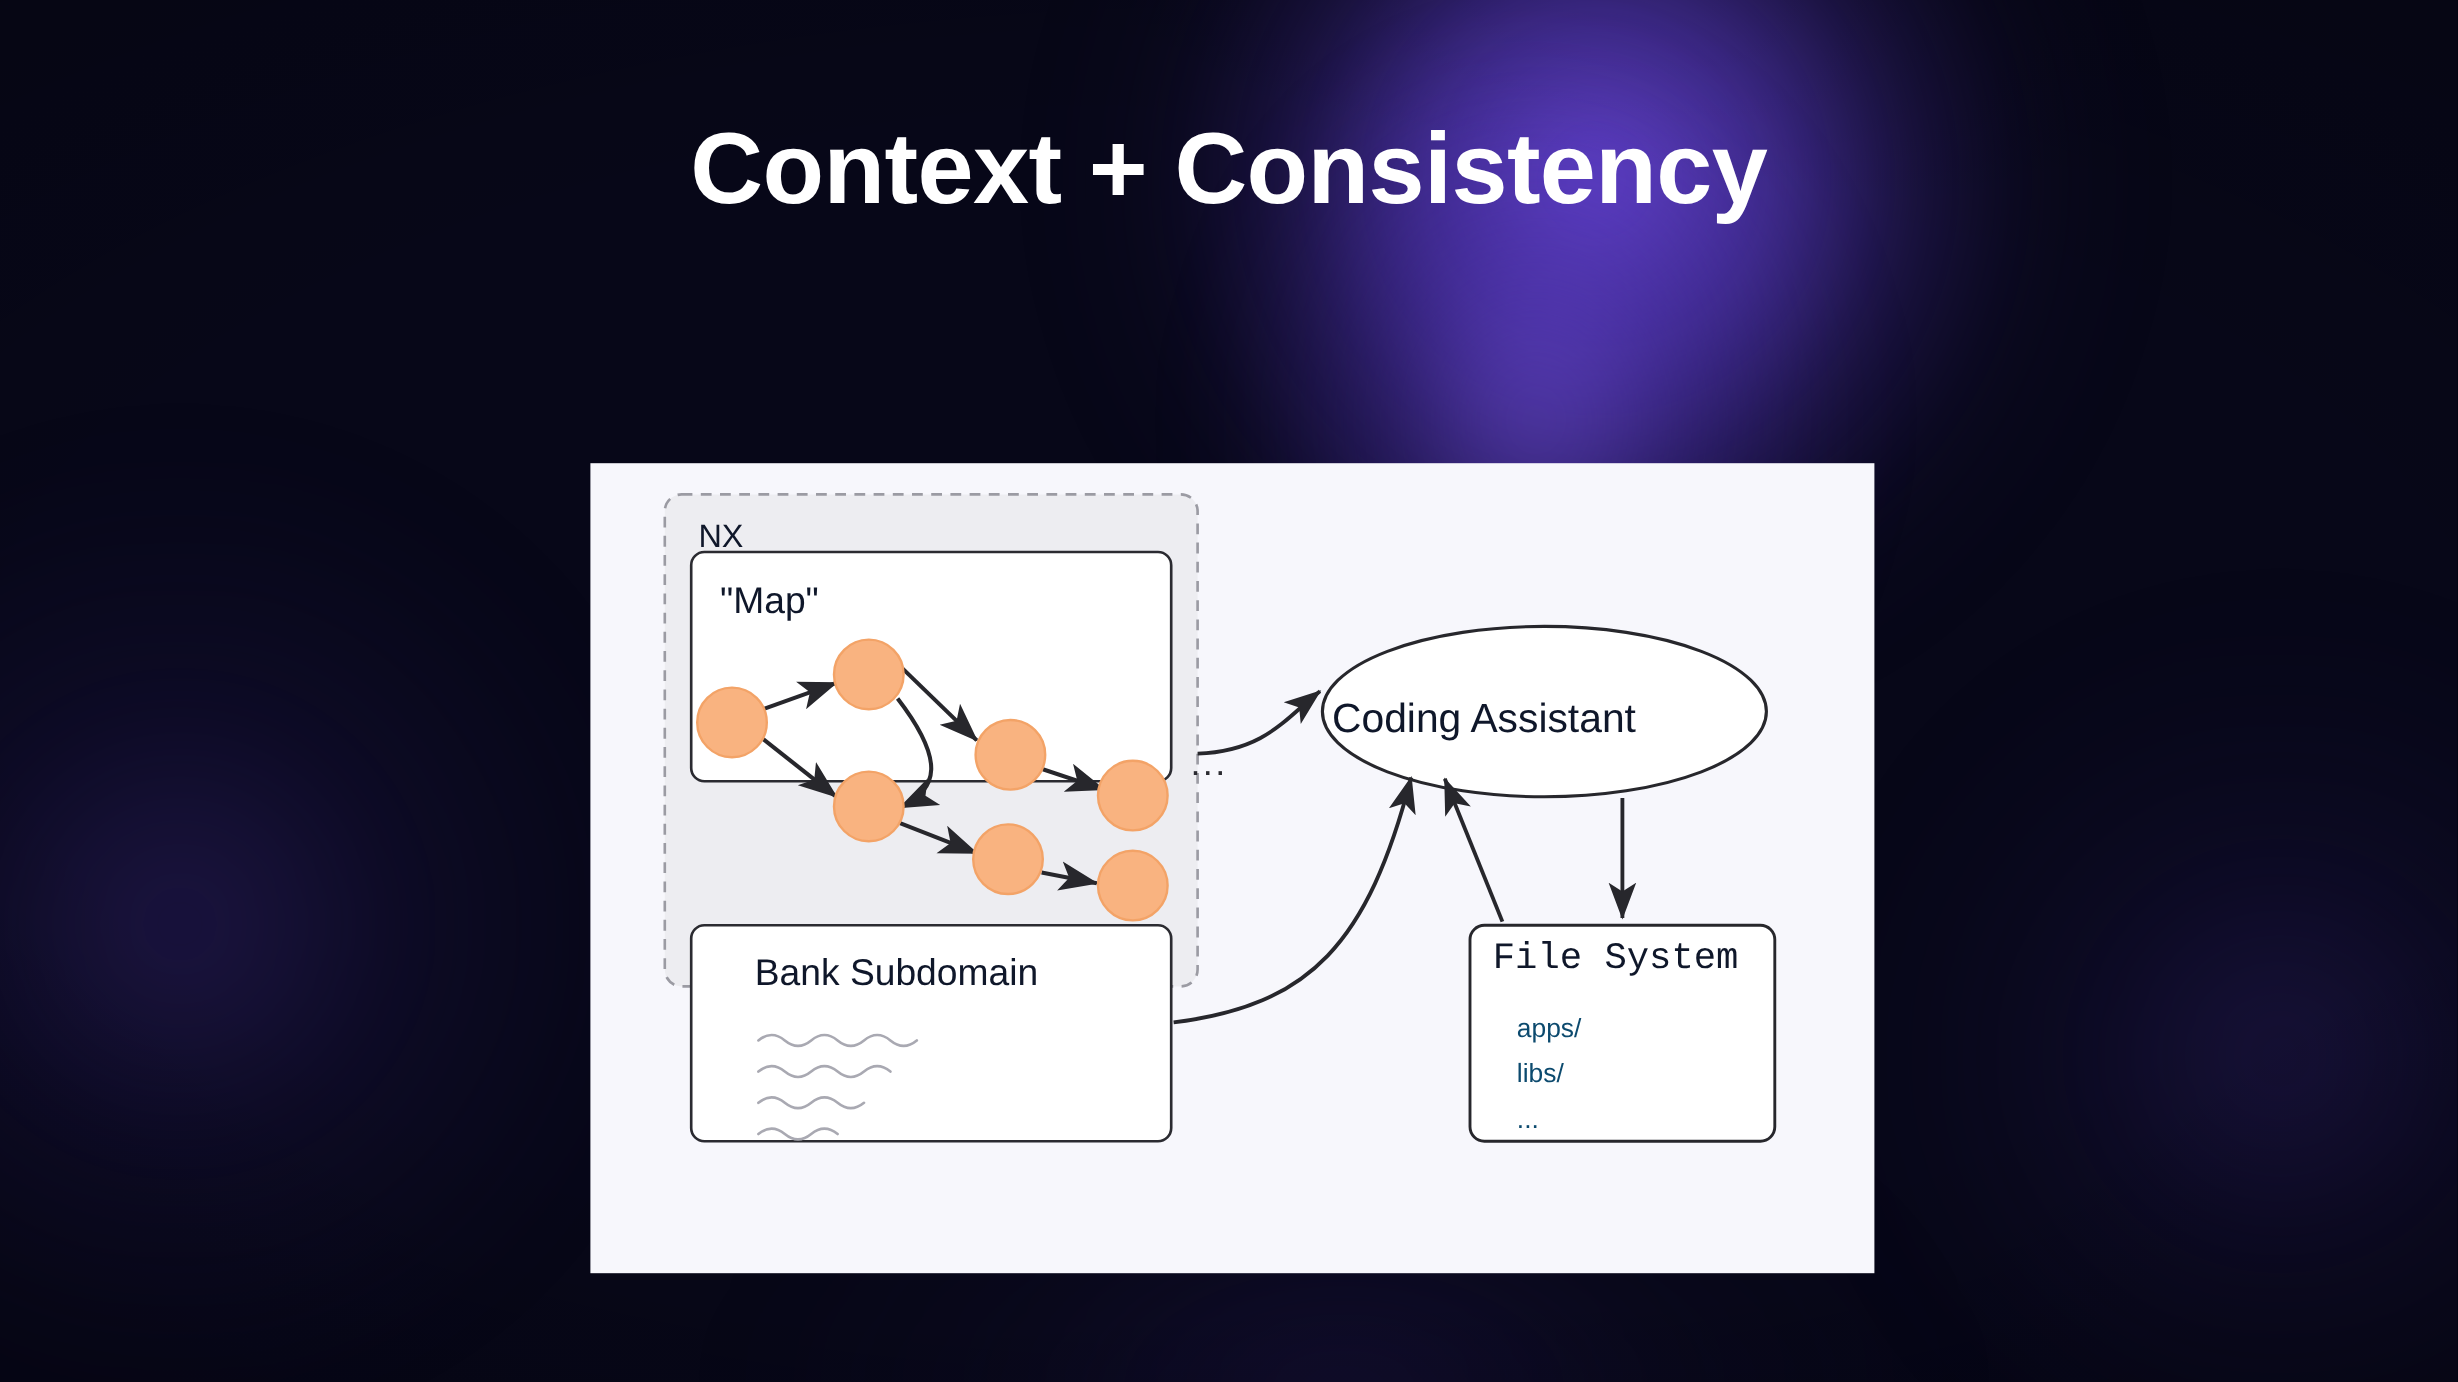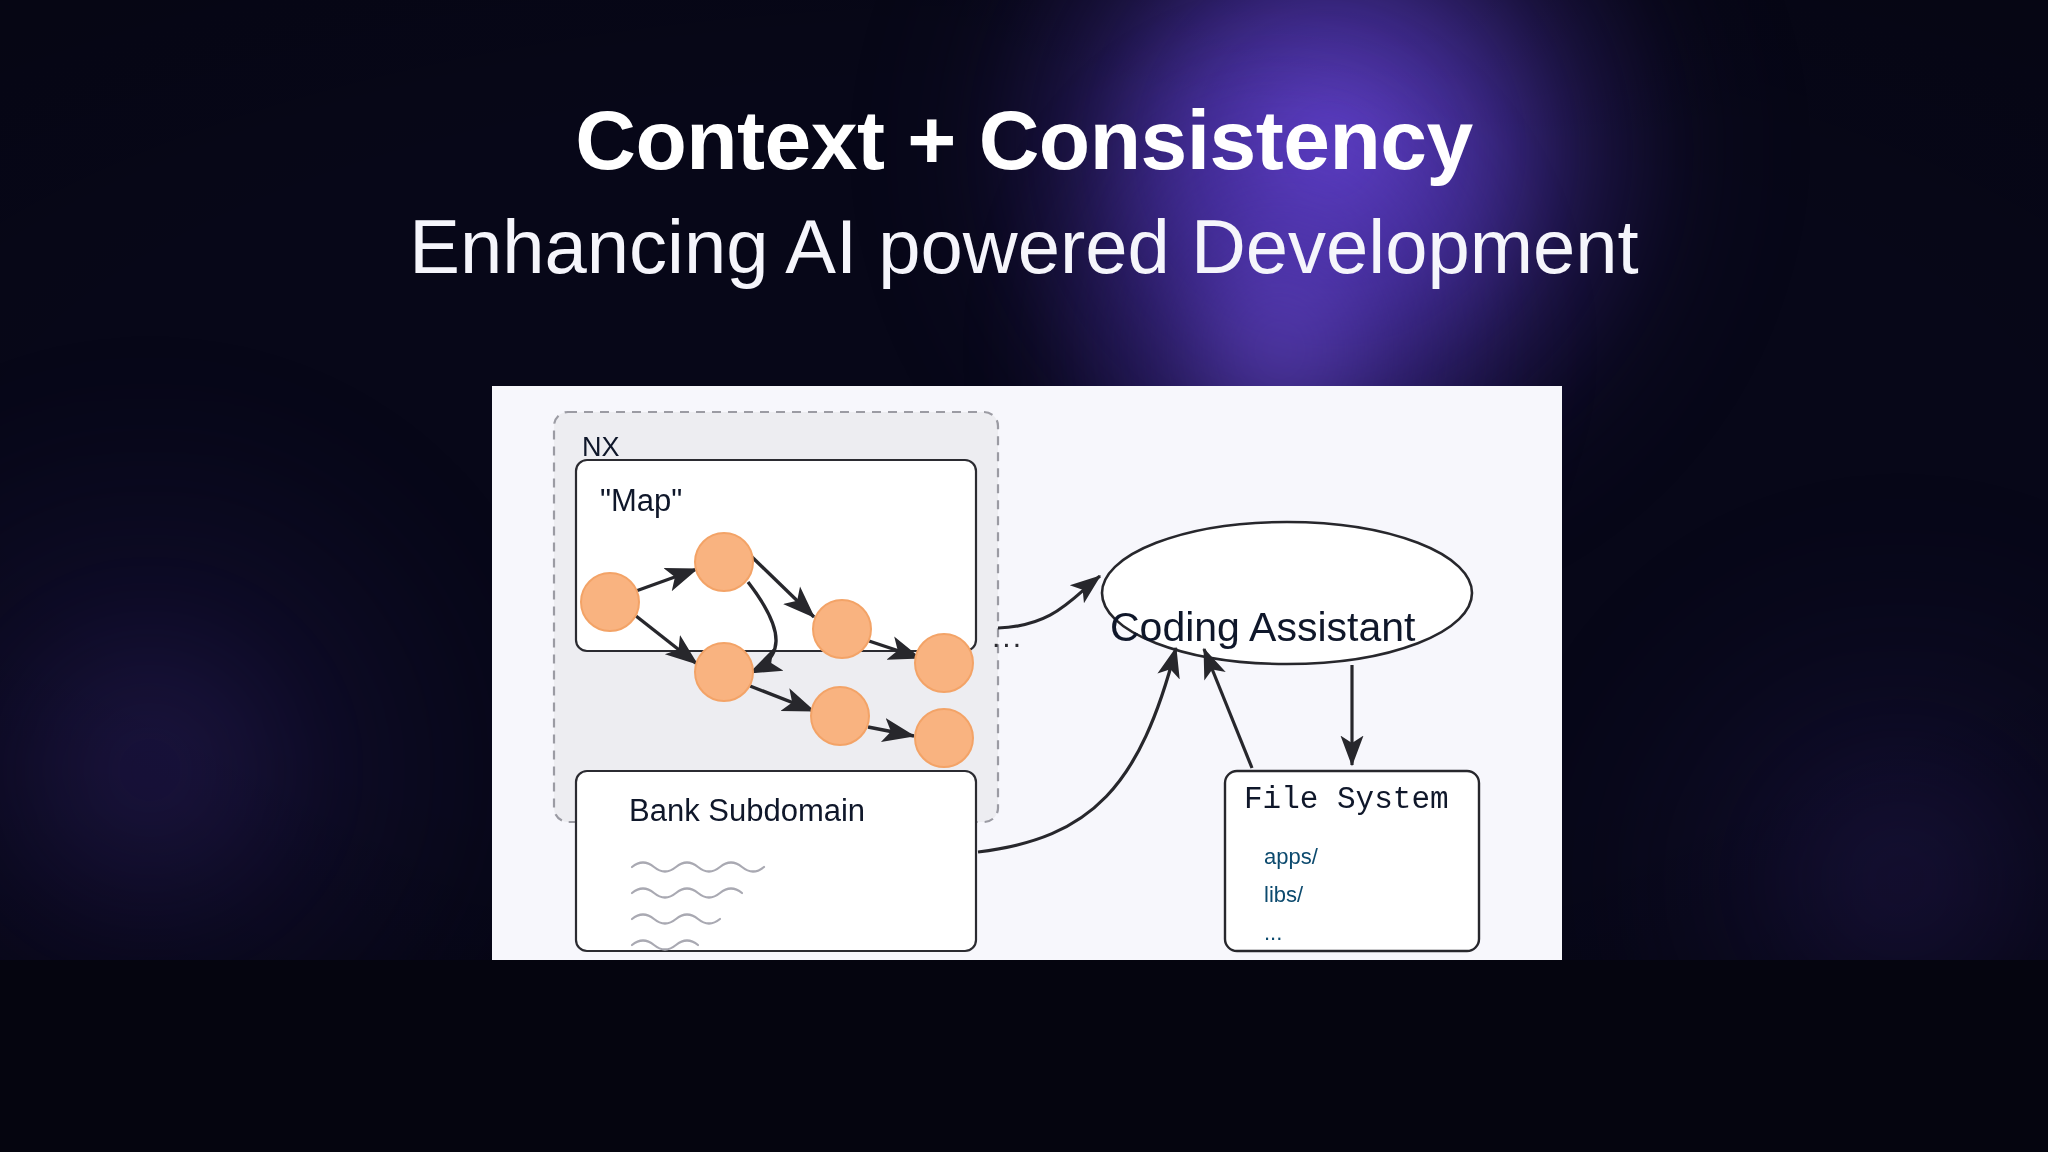--- a/index.html
+++ b/index.html
@@ -3,21 +3,21 @@
 <meta charset="utf-8">
 <style>
   html, body {
     margin: 0;
     padding: 0;
     background: #05050f;
   }
   #stage {
     position: relative;
     width: 2048px;
-    height: 960px;
+    height: 1152px;
     overflow: hidden;
     font-family: "Liberation Sans", sans-serif;
     background: #070718;
   }
   
   .glow {
     position: absolute;
     pointer-events: none;
   }
   .glow-main {
@@ -130,21 +130,21 @@
   }
   
   .lbl {
     position: absolute;
     color: #0f172a;
     white-space: nowrap;
   }
   .lbl-nx      { left: 90px;  top: 46px;  font-size: 27px; }
   .lbl-map     { left: 108px; top: 97px;  font-size: 31px; }
   .lbl-bank    { left: 108px; top: 407px; font-size: 31px; margin-left: 29px; }
-  .lbl-assist  { left: 618px; top: 194px; font-size: 41px; margin-top: 24px; }
+  .lbl-assist  { left: 618px; top: 194px; font-size: 34px; }
   .lbl-fs      { left: 752px; top: 396px; font-size: 31px; font-family: Liberation Mono, monospace; }
   .lbl-dots    { left: 500px; top: 234px; font-size: 30px; color:#2b2b31; letter-spacing:2px;}
   .fsitem {
     position: absolute;
     left: 772px;
     color: #0c4a6e;
     font-size: 22px;
     white-space: nowrap;
   }
   .fsitem-0 { top: 458px; }
@@ -157,21 +157,20 @@
 <div id="stage">
 
   <div class="glow glow-main"></div>
   <div class="glow glow-main2"></div>
   <div class="glow glow-left"></div>
   <div class="glow glow-right"></div>
   <div class="glow glow-bottom"></div>
   <div class="vignette"></div>
 
   <div class="title">Context + Consistency</div>
-  <div class="subtitle">Enhancing AI powered Development</div>
 
   <div class="panel">
 
     <svg class="diagram-svg" viewBox="0 0 1070 675">
       <defs>
         <marker id="ah" markerWidth="11" markerHeight="11" refX="9.2" refY="4" orient="auto" markerUnits="strokeWidth">
           <path d="M0,0.4 L9.6,4 L0,7.6 L2.3,4 Z" fill="#27272c"></path>
         </marker>
       </defs>
 

